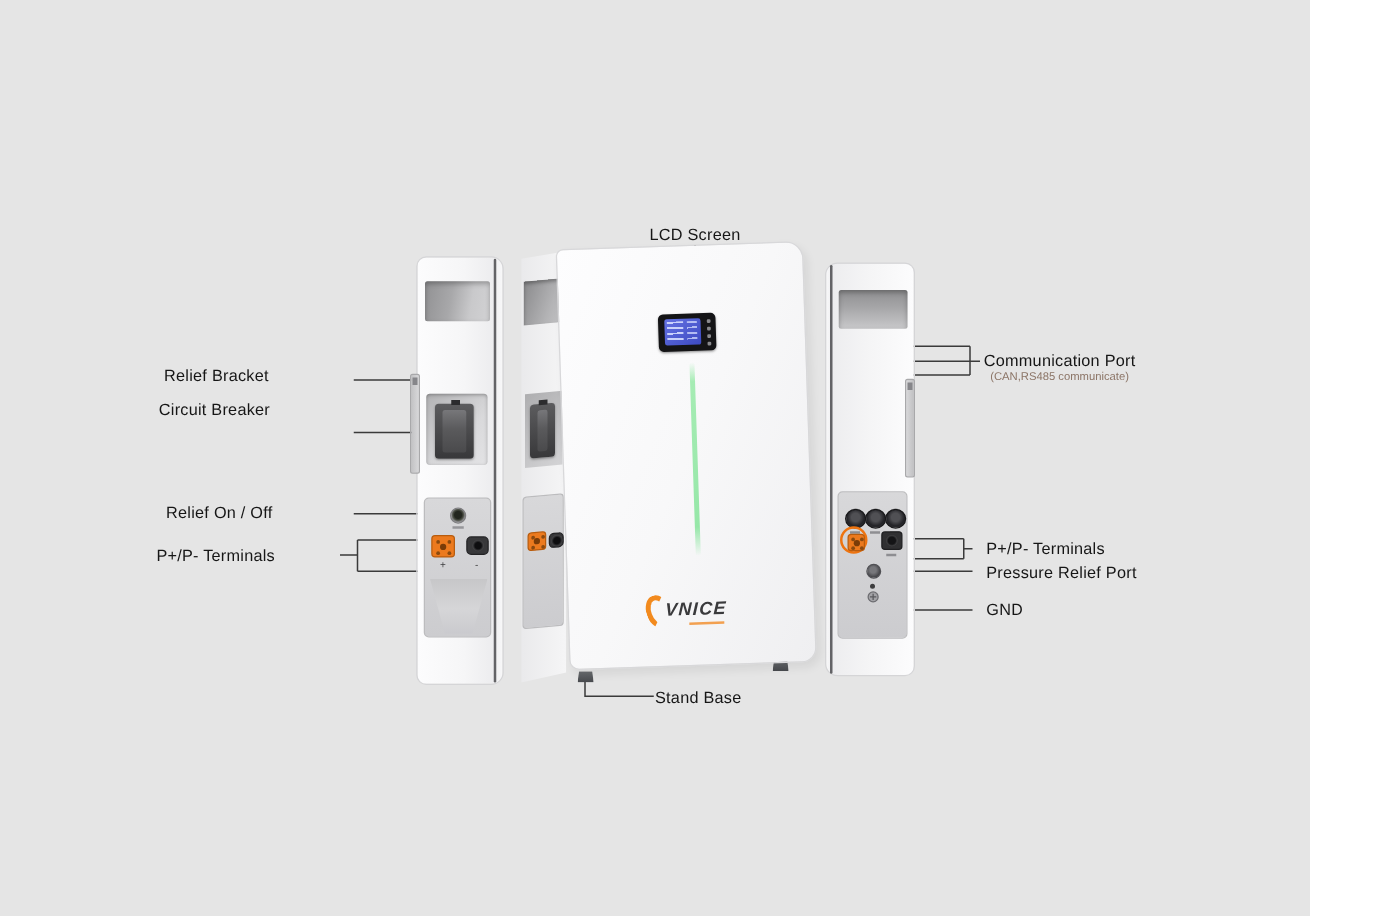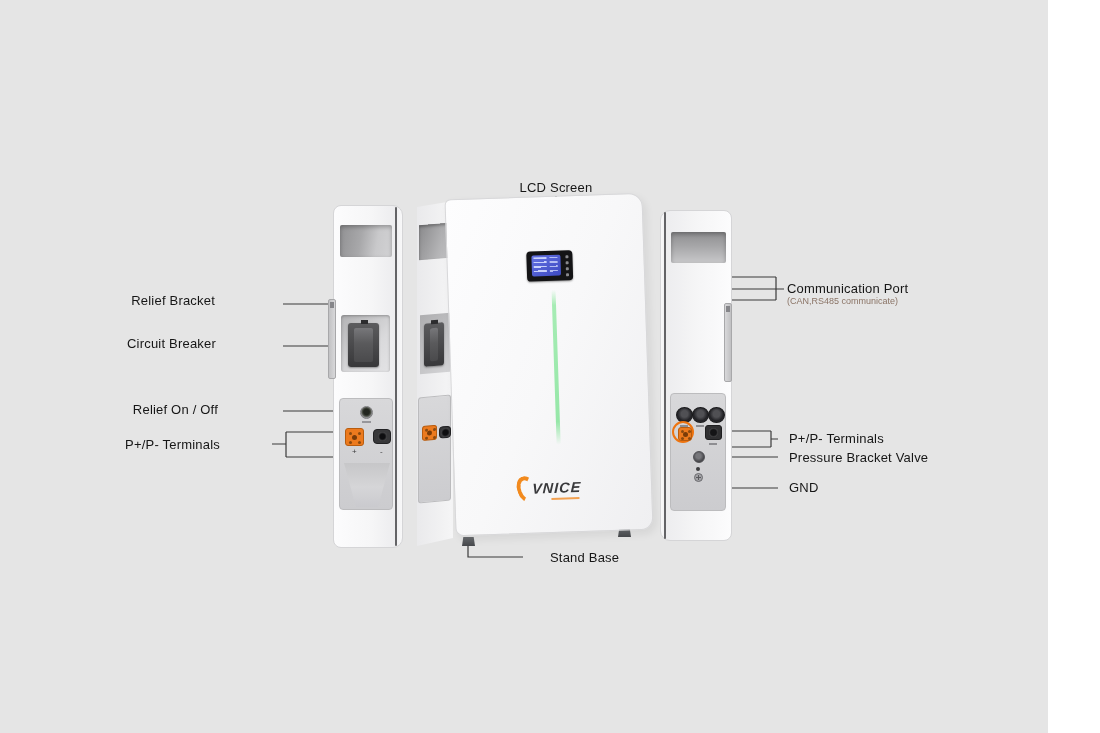--- a/index.html
+++ b/index.html
@@ -1,21 +1,21 @@
 <!DOCTYPE html>
 <html><head>
 <meta charset="utf-8">
 <style>
   * { box-sizing: border-box; margin: 0; padding: 0; }
   html,body { background:#ffffff; }
   body { font-family:"Liberation Sans", sans-serif; }
   .canvas { position:relative; width:1048px; height:733px; background:#e5e5e5; overflow:hidden; }
 
   
-  .label { position:absolute; font-size:13px; line-height:15px; color:#161616; white-space:nowrap; letter-spacing:.2px; }
+  .label { position:absolute; font-size:13px; line-height:15px; color:#161616; white-space:nowrap; letter-spacing:.2px;text-align:center; }
   .label.r { text-align:right; }
   .note { font-size:9px; line-height:10px; color:#8b7466; letter-spacing:0; }
 
   
   svg.leaders { position:absolute; left:0; top:0; width:1100px; height:733px; }
   svg.leaders path { stroke:#3a3a3a; stroke-width:1.2; fill:none; }
 
   
   .unit { position:absolute; }
   .abs  { position:absolute; }
@@ -144,30 +144,30 @@
     <path d="M272 444 H286 M286 432 V457 M286 432 H342 M286 457 H377 M377 457 V445"></path>
     <path d="M468 545 V557 H523"></path>
     <path d="M683 403 V277 H776 M698 403 V289 H784 M714 403 V300 H776 M776 277 V300"></path>
     <path d="M721 431 H771 M684 441 V447 H771 M771 431 V447 M771 439 H778"></path>
     <path d="M704 457 H778"></path>
     <path d="M697 481 V488 H778"></path>
   </svg>
 
   <div class="label" style="left:500px; top:180px; width:112px; text-align:center;">LCD Screen</div>
   <div class="label r" style="right:833px; top:293px;">Relief Bracket</div>
-  <div class="label r" style="right:832px; top:336px;">Circuit Breaker</div>
+  <div class="label r" style="right:832px; top:320px;">Circuit Breaker</div>
   <div class="label r" style="right:830px; top:402px;">Relief On / Off</div>
   <div class="label r" style="right:828px; top:437px;">P+/P- Terminals</div>
-  <div class="label" style="left:550px; top:550px;">Stand Base</div>
+  <div class="label" style="left:524px; top:550px;">Stand Base</div>
   <div class="label" style="left:787px; top:281px;">
     <div>Communication Port</div>
     <div class="note">(CAN,RS485 communicate)</div>
   </div>
   <div class="label" style="left:789px; top:431px;">P+/P- Terminals</div>
-  <div class="label" style="left:789px; top:450px;">Pressure Bracket Valve</div>
+  <div class="label" style="left:789px; top:450px;">Pressure Relief Port</div>
   <div class="label" style="left:789px; top:480px;">GND</div>
 
   <div class="unit u-left">
     <div class="abs ul-body"></div>
     <div class="abs ul-handle"></div>
     <div class="abs ul-seam"></div>
     <div class="abs ul-bracket"></div>
     <div class="abs ul-brk-recess"></div>
     <div class="abs breaker ul-breaker"></div>
     <div class="abs conn-panel ul-panel">

